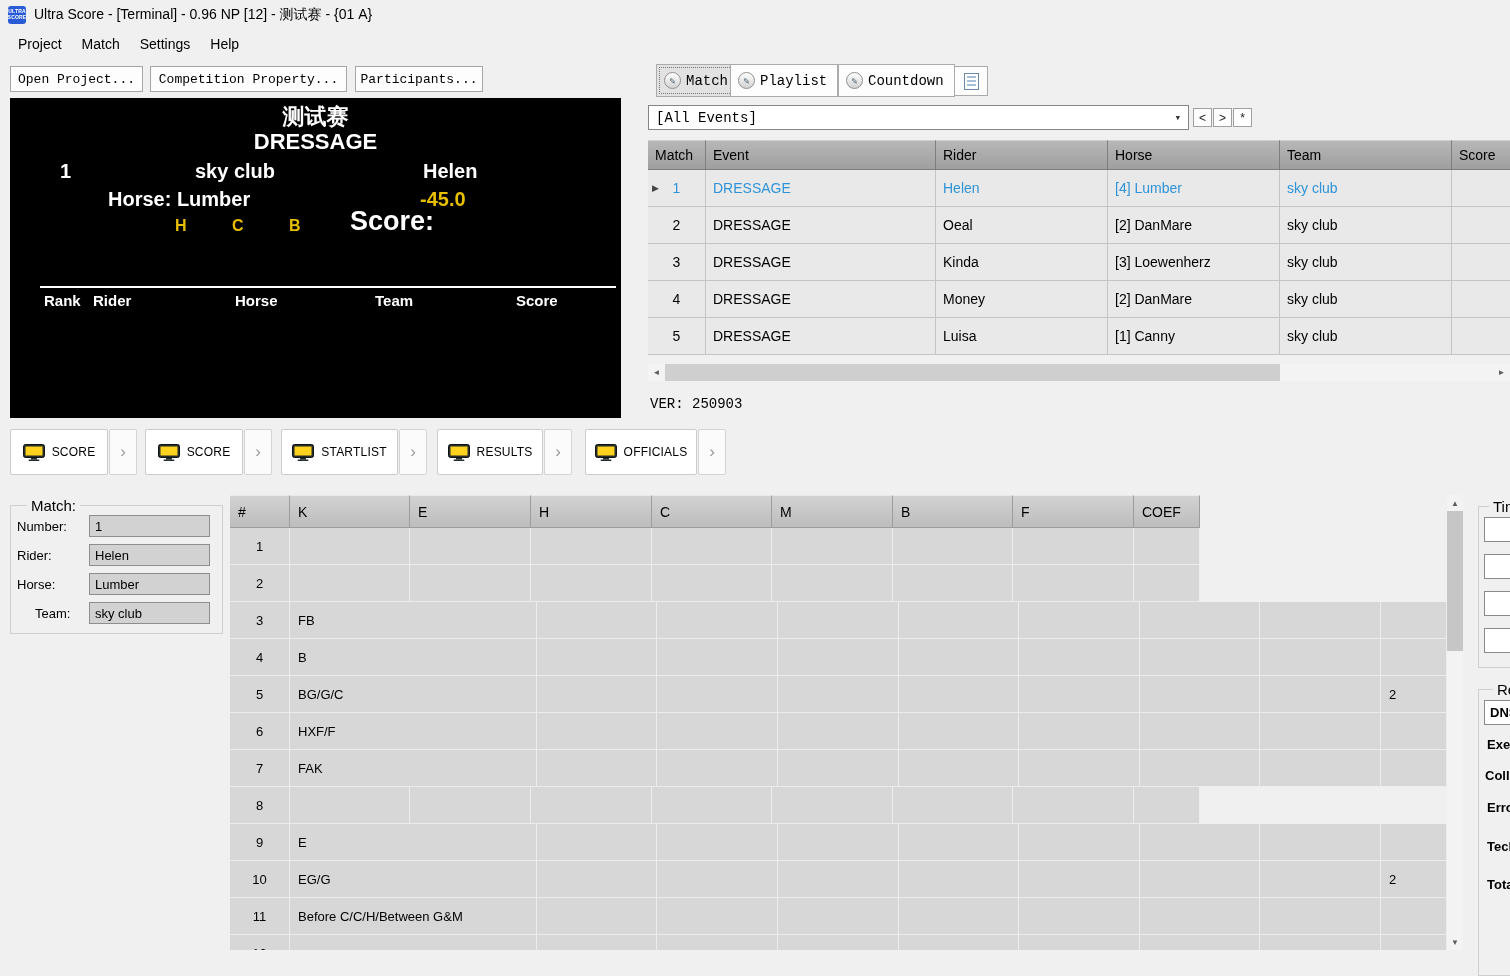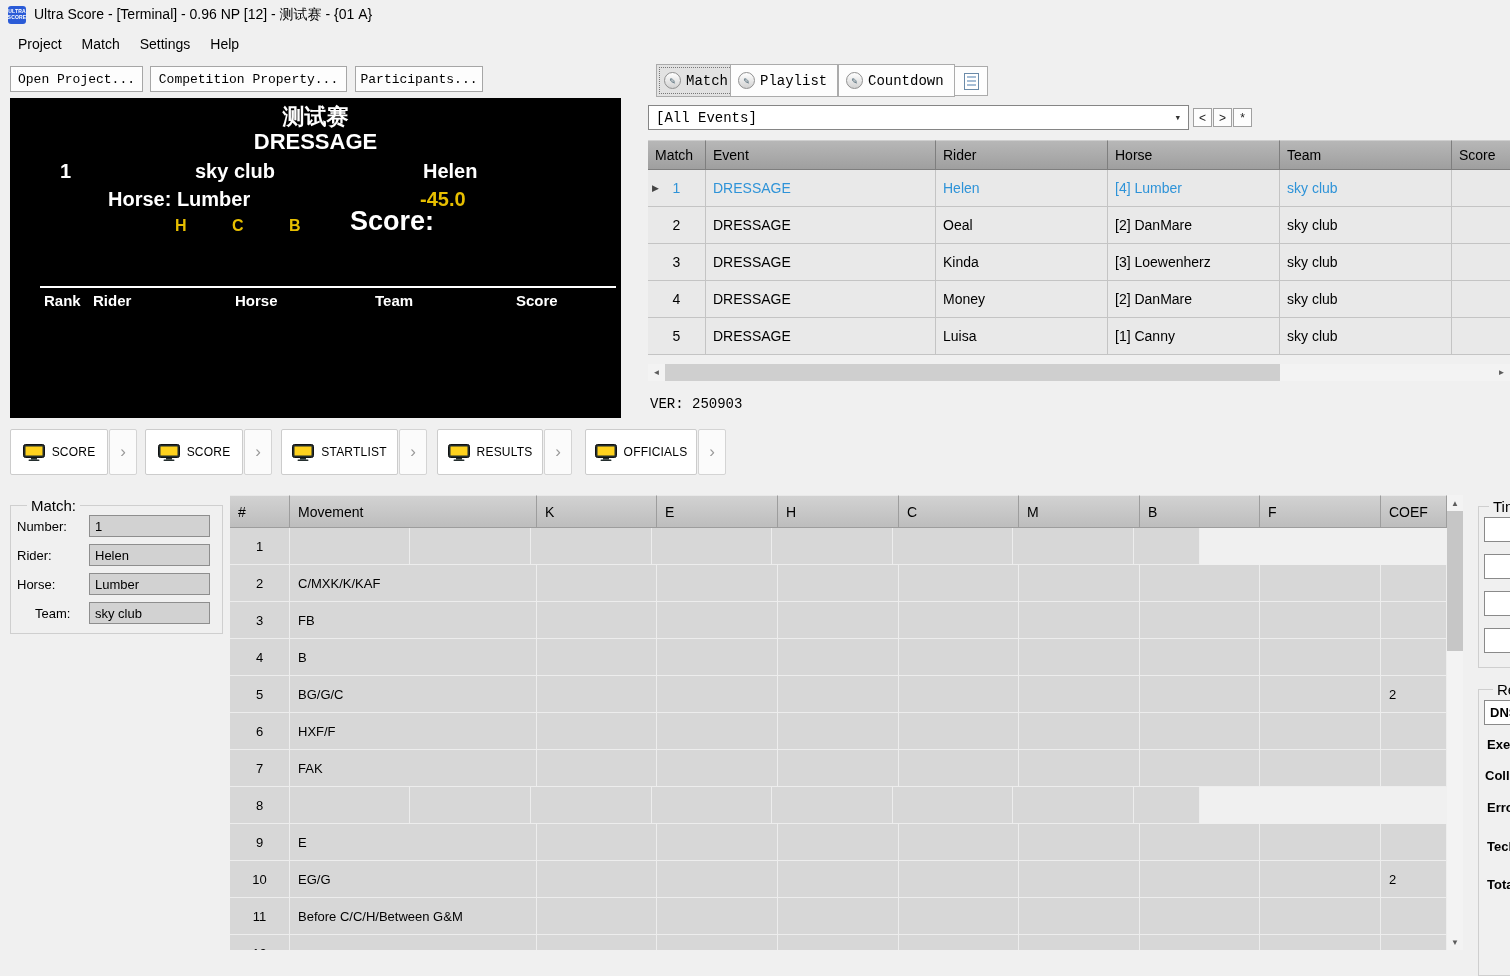--- a/index.html
+++ b/index.html
@@ -332,21 +332,20 @@
     <input class="abs gfield" style="left: 78px; top: 38px; width: 121px; height: 22px;" value="Helen">
     <span class="abs fld-label" style="left:6px;top:71px;">Horse:</span>
     <input class="abs gfield" style="left: 78px; top: 67px; width: 121px; height: 22px;" value="Lumber">
     <span class="abs fld-label" style="left:24px;top:100px;">Team:</span>
     <input class="abs gfield" style="left: 78px; top: 96px; width: 121px; height: 22px;" value="sky club">
   </div>
 
   <div class="abs mv-wrap">
     <div id="mv-head">
         <div class="mv-hcell" style="width: 60px;">#</div>
-        <div class="mv-hcell" style="width: 247px;">Movement</div>
         <div class="mv-hcell" style="width: 120px;">K</div>
         <div class="mv-hcell" style="width: 121px;">E</div>
         <div class="mv-hcell" style="width: 121px;">H</div>
         <div class="mv-hcell" style="width: 120px;">C</div>
         <div class="mv-hcell" style="width: 121px;">M</div>
         <div class="mv-hcell" style="width: 120px;">B</div>
         <div class="mv-hcell" style="width: 121px;">F</div>
         <div class="mv-hcell" style="width: 66px;">COEF</div>
       </div>
     <div id="mv-body">
@@ -356,21 +355,20 @@
           <div class="mv-cell" style="width: 121px;"></div>
           <div class="mv-cell" style="width: 121px;"></div>
           <div class="mv-cell" style="width: 120px;"></div>
           <div class="mv-cell" style="width: 121px;"></div>
           <div class="mv-cell" style="width: 120px;"></div>
           <div class="mv-cell" style="width: 121px;"></div>
           <div class="mv-cell" style="width: 66px;"></div>
         </div>
         <div class="mv-row">
           <div class="mv-cell c-num" style="width: 60px;">2</div>
-          <div class="mv-cell" style="width: 247px;">C/MXK/K/KAF</div>
           <div class="mv-cell" style="width: 120px;"></div>
           <div class="mv-cell" style="width: 121px;"></div>
           <div class="mv-cell" style="width: 121px;"></div>
           <div class="mv-cell" style="width: 120px;"></div>
           <div class="mv-cell" style="width: 121px;"></div>
           <div class="mv-cell" style="width: 120px;"></div>
           <div class="mv-cell" style="width: 121px;"></div>
           <div class="mv-cell" style="width: 66px;"></div>
         </div>
         <div class="mv-row">

